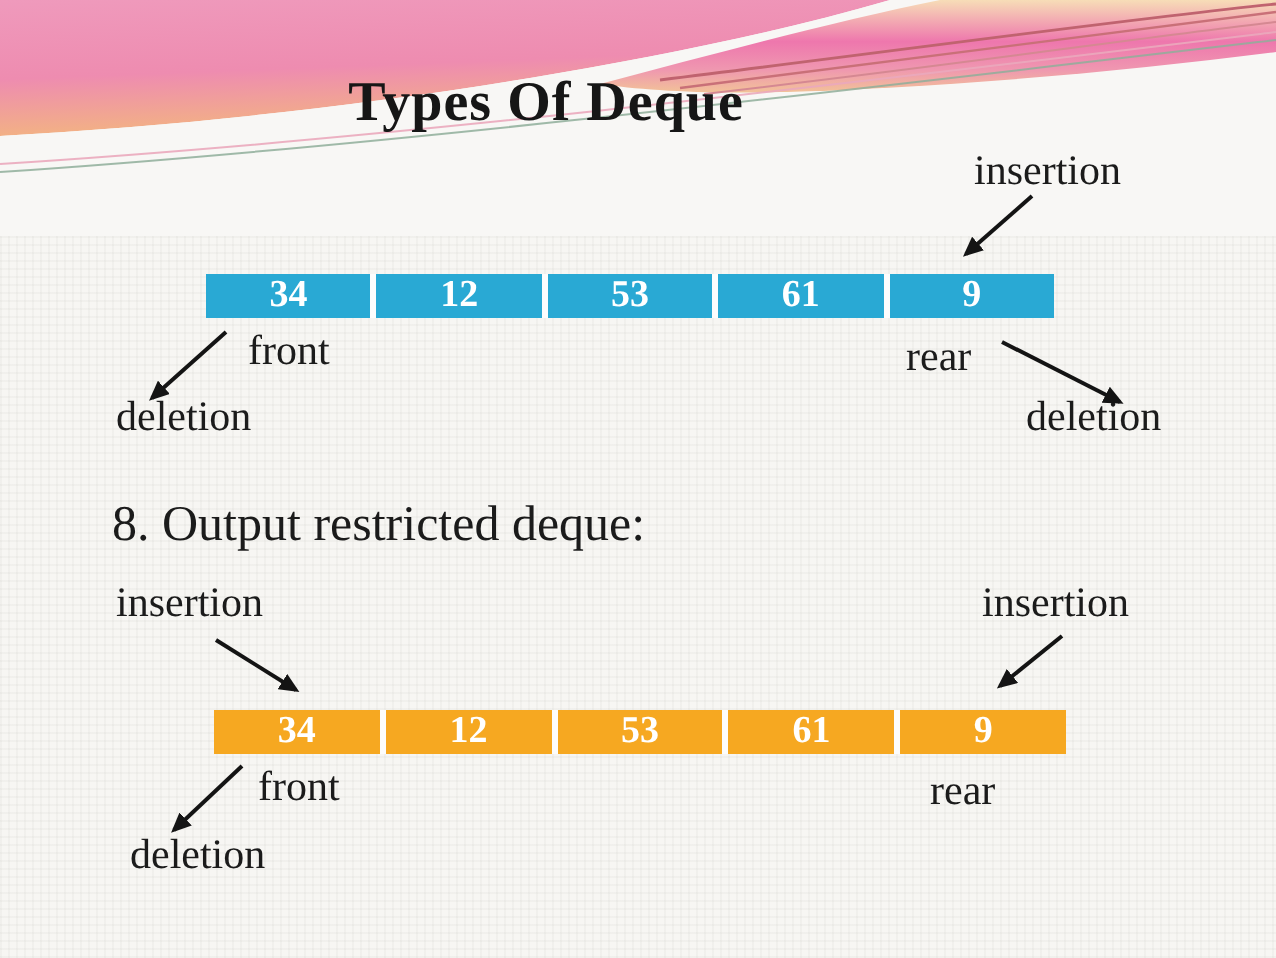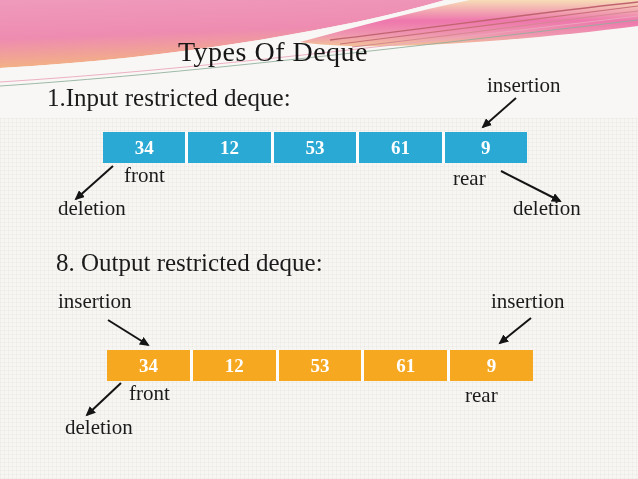--- a/index.html
+++ b/index.html
@@ -16,21 +16,21 @@
     background-image:
       repeating-linear-gradient(0deg, rgba(185,185,178,0.10) 0px, rgba(185,185,178,0.10) 1px, transparent 1px, transparent 4px),
       repeating-linear-gradient(90deg, rgba(185,185,178,0.10) 0px, rgba(185,185,178,0.10) 1px, transparent 1px, transparent 4px);
   }
   .topwave {
     position:absolute; left:0; top:0; width:638px; height:118px;
   }
   .slide-title {
     position:absolute; left:0; top:36px; width:546px;
     text-align:center;
-    font-size:28px; font-weight:normal; color:#161616;
+    font-size:28px; font-weight:bold; color:#161616;
     letter-spacing:0.5px;
   }
   .section-heading {
     position:absolute;
     font-size:25px; color:#1b1b1b;
     white-space:nowrap;
   }
   .heading-1 { left:47px; top:84px; }
   .heading-2 { left:56px; top:249px; }
   .small-label {
@@ -45,20 +45,21 @@
   .lbl-deletion-1r  { left:513px; top:197px; }
   .lbl-insertion-2l { left:58px;  top:290px; }
   .lbl-insertion-2r { left:491px; top:290px; }
   .lbl-front-2      { left:129px; top:382px; }
   .lbl-rear-2       { left:465px; top:384px; }
   .lbl-deletion-2   { left:65px;  top:416px; }
   .deque {
     position:absolute;
     display:flex; flex-direction:row;
     height:31px;
+    align-items:center;
   }
   .deque-1 { left:103px; top:132px; width:424px; }
   .deque-2 { left:107px; top:350px; width:426px; }
   .deque-cell {
     flex:1 1 0;
     display:flex; align-items:center; justify-content:center;
     color:#ffffff; font-weight:bold; font-size:19px;
   }
   .deque-cell + .deque-cell { border-left:3px solid #fdfdfd; }
   .deque-1 .deque-cell { background:#29a9d4; }
@@ -97,21 +98,20 @@
     <path d="M330,40 C460,24 560,10 638,2" fill="none" stroke="#c0636f" stroke-width="1.4"></path>
     <path d="M340,44 C470,28 570,14 638,6" fill="none" stroke="#c97078" stroke-width="1.2"></path>
     <path d="M352,47 C482,32 576,18 638,11" fill="none" stroke="#d58892" stroke-width="1"></path>
 
     <path d="M0,86 C180,74 400,48 638,20" fill="none" stroke="#8fae9a" stroke-width="1" opacity="0.85"></path>
     <path d="M0,82 C190,70 405,44 638,16" fill="none" stroke="#eaa8bd" stroke-width="1" opacity="0.9"></path>
   </svg>
 
   <div class="slide-title">Types Of Deque</div>
 
-  <div class="section-heading heading-1">1.Input restricted deque:</div>
   <div class="small-label lbl-insertion-1">insertion</div>
 
   <div class="deque deque-1">
     <div class="deque-cell">34</div>
     <div class="deque-cell">12</div>
     <div class="deque-cell">53</div>
     <div class="deque-cell">61</div>
     <div class="deque-cell">9</div>
   </div>
 

